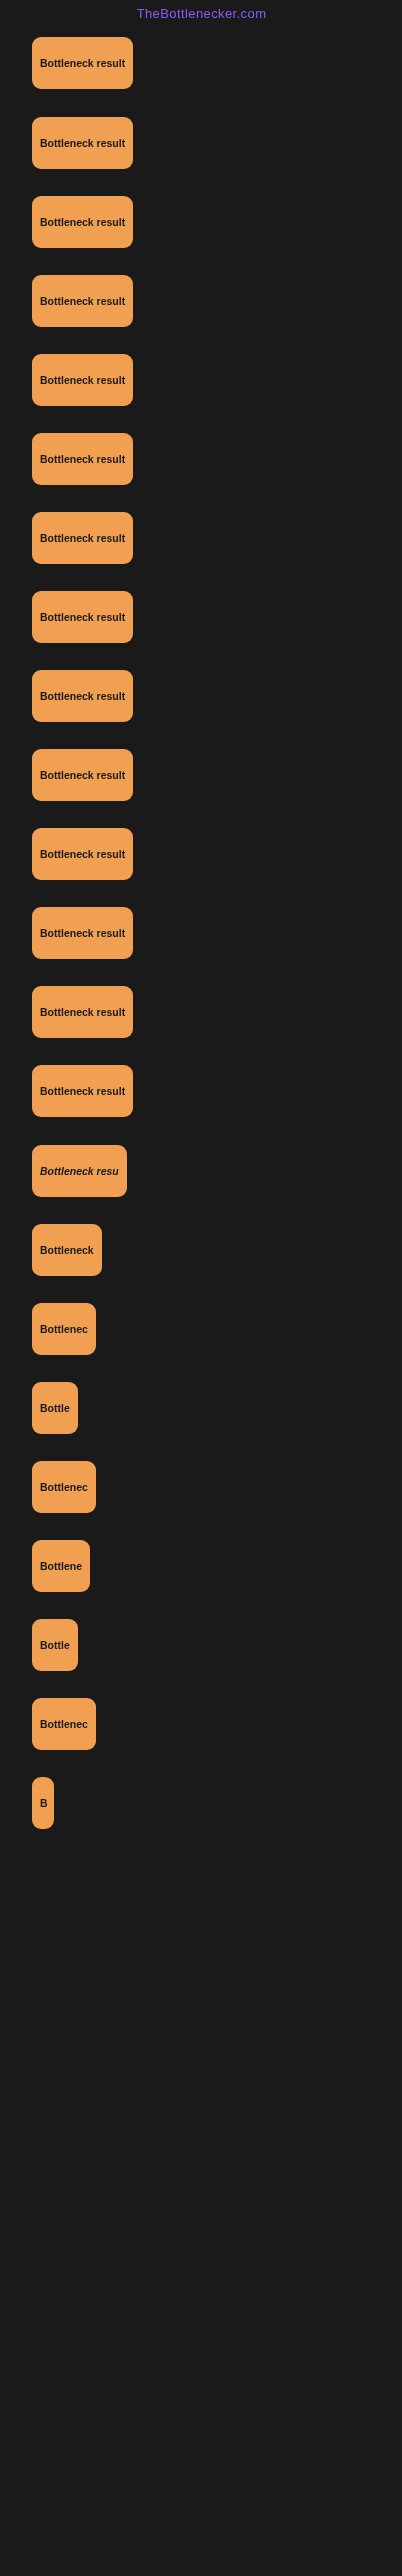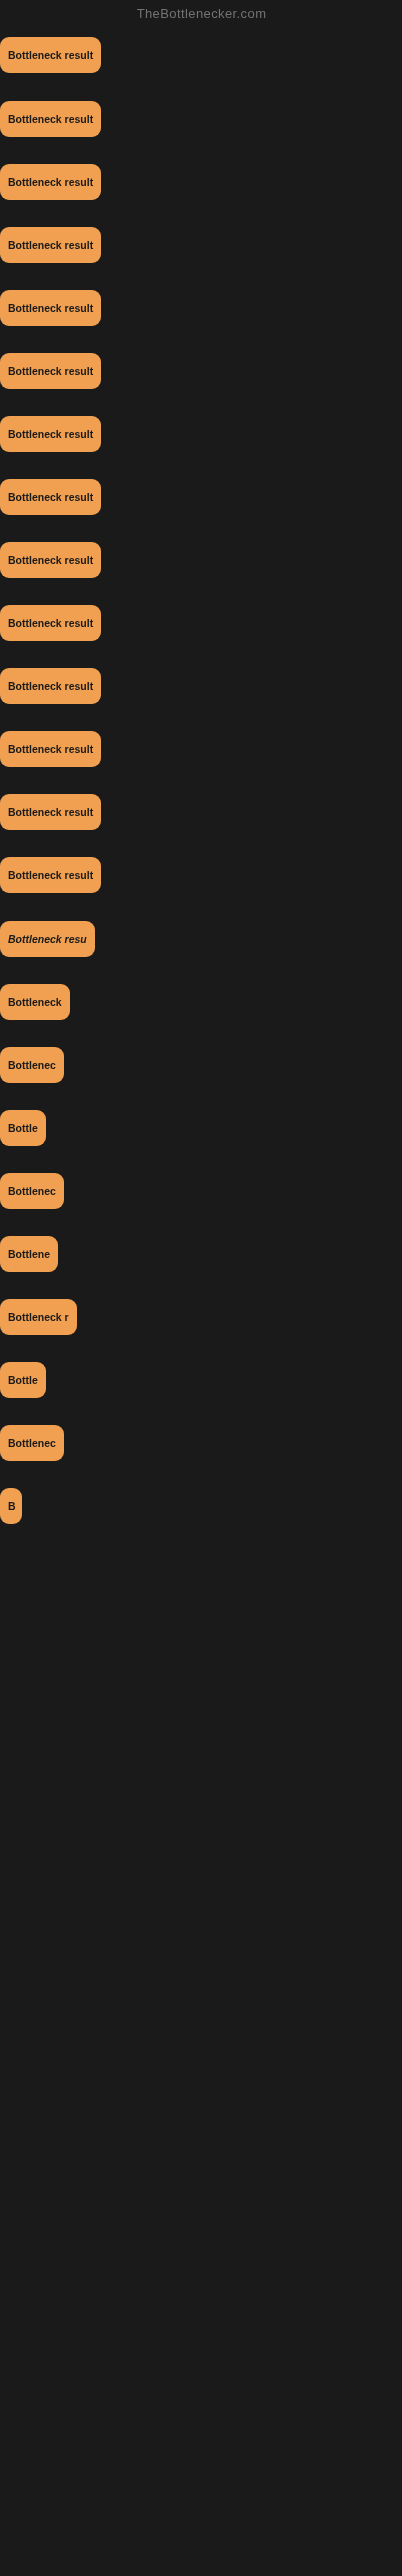--- a/index.html
+++ b/index.html
@@ -12,36 +12,37 @@
       width: 403px;
       min-height: 2576px;
       background-color: #1a1a1a;
       font-family: Arial, sans-serif;
       position: relative;
     }
 
     .site-header {
       text-align: center;
       padding: 6.4px 0 9.7px 0;
-      color: #737373;
+      color: #8b5cf6;
       font-size: 13px;
       font-weight: normal;
       letter-spacing: 0.4px;
     }
 
     .bottleneck-badge {
       display: inline-block;
       background-color: #f0a050;
       color: #1a1a1a;
       font-size: 10.5px;
       font-weight: bold;
-      padding: 12px 8px;
+      padding: 20px 8px;
       border-radius: 9px;
       white-space: nowrap;
       overflow: hidden;
+      margin-left: 32px;
     }
 
     .row {
       padding: 6.4px 0 17.7px 0;
     }
   </style>
 </head>
 <body>
 
 <div class="site-header">TheBottlenecker.com</div>
@@ -60,21 +61,20 @@
     <div class="row"><div class="bottleneck-badge" style="max-width: 115px; overflow: hidden;">Bottleneck result</div></div>
     <div class="row"><div class="bottleneck-badge" style="max-width: 115px; overflow: hidden;">Bottleneck result</div></div>
     <div class="row"><div class="bottleneck-badge" style="max-width: 115px; overflow: hidden;">Bottleneck result</div></div>
     <div class="row"><div class="bottleneck-badge" style="max-width: 115px; overflow: hidden;">Bottleneck result</div></div>
     <div class="row"><div class="bottleneck-badge" style="max-width: 108px; overflow: hidden; font-style: italic;">Bottleneck resu</div></div>
     <div class="row"><div class="bottleneck-badge" style="max-width: 78px; overflow: hidden;">Bottleneck</div></div>
     <div class="row"><div class="bottleneck-badge" style="max-width: 72px; overflow: hidden;">Bottlenec</div></div>
     <div class="row"><div class="bottleneck-badge" style="max-width: 53px; overflow: hidden;">Bottle</div></div>
     <div class="row"><div class="bottleneck-badge" style="max-width: 72px; overflow: hidden;">Bottlenec</div></div>
     <div class="row"><div class="bottleneck-badge" style="max-width: 65px; overflow: hidden;">Bottlene</div></div>
-    <div class="row"><div class="bottleneck-badge" style="max-width: 90px; overflow: hidden;">Bottleneck r</div></div>
     <div class="row"><div class="bottleneck-badge" style="max-width: 53px; overflow: hidden;">Bottle</div></div>
     <div class="row"><div class="bottleneck-badge" style="max-width: 72px; overflow: hidden;">Bottlenec</div></div>
     <div class="row"><div class="bottleneck-badge" style="max-width: 22px; overflow: hidden;">B</div></div>
     <div class="row"></div>
     <div class="row"></div>
     <div class="row"></div>
     <div class="row"></div>
     <div class="row"></div>
     <div class="row"></div>
   </div>

